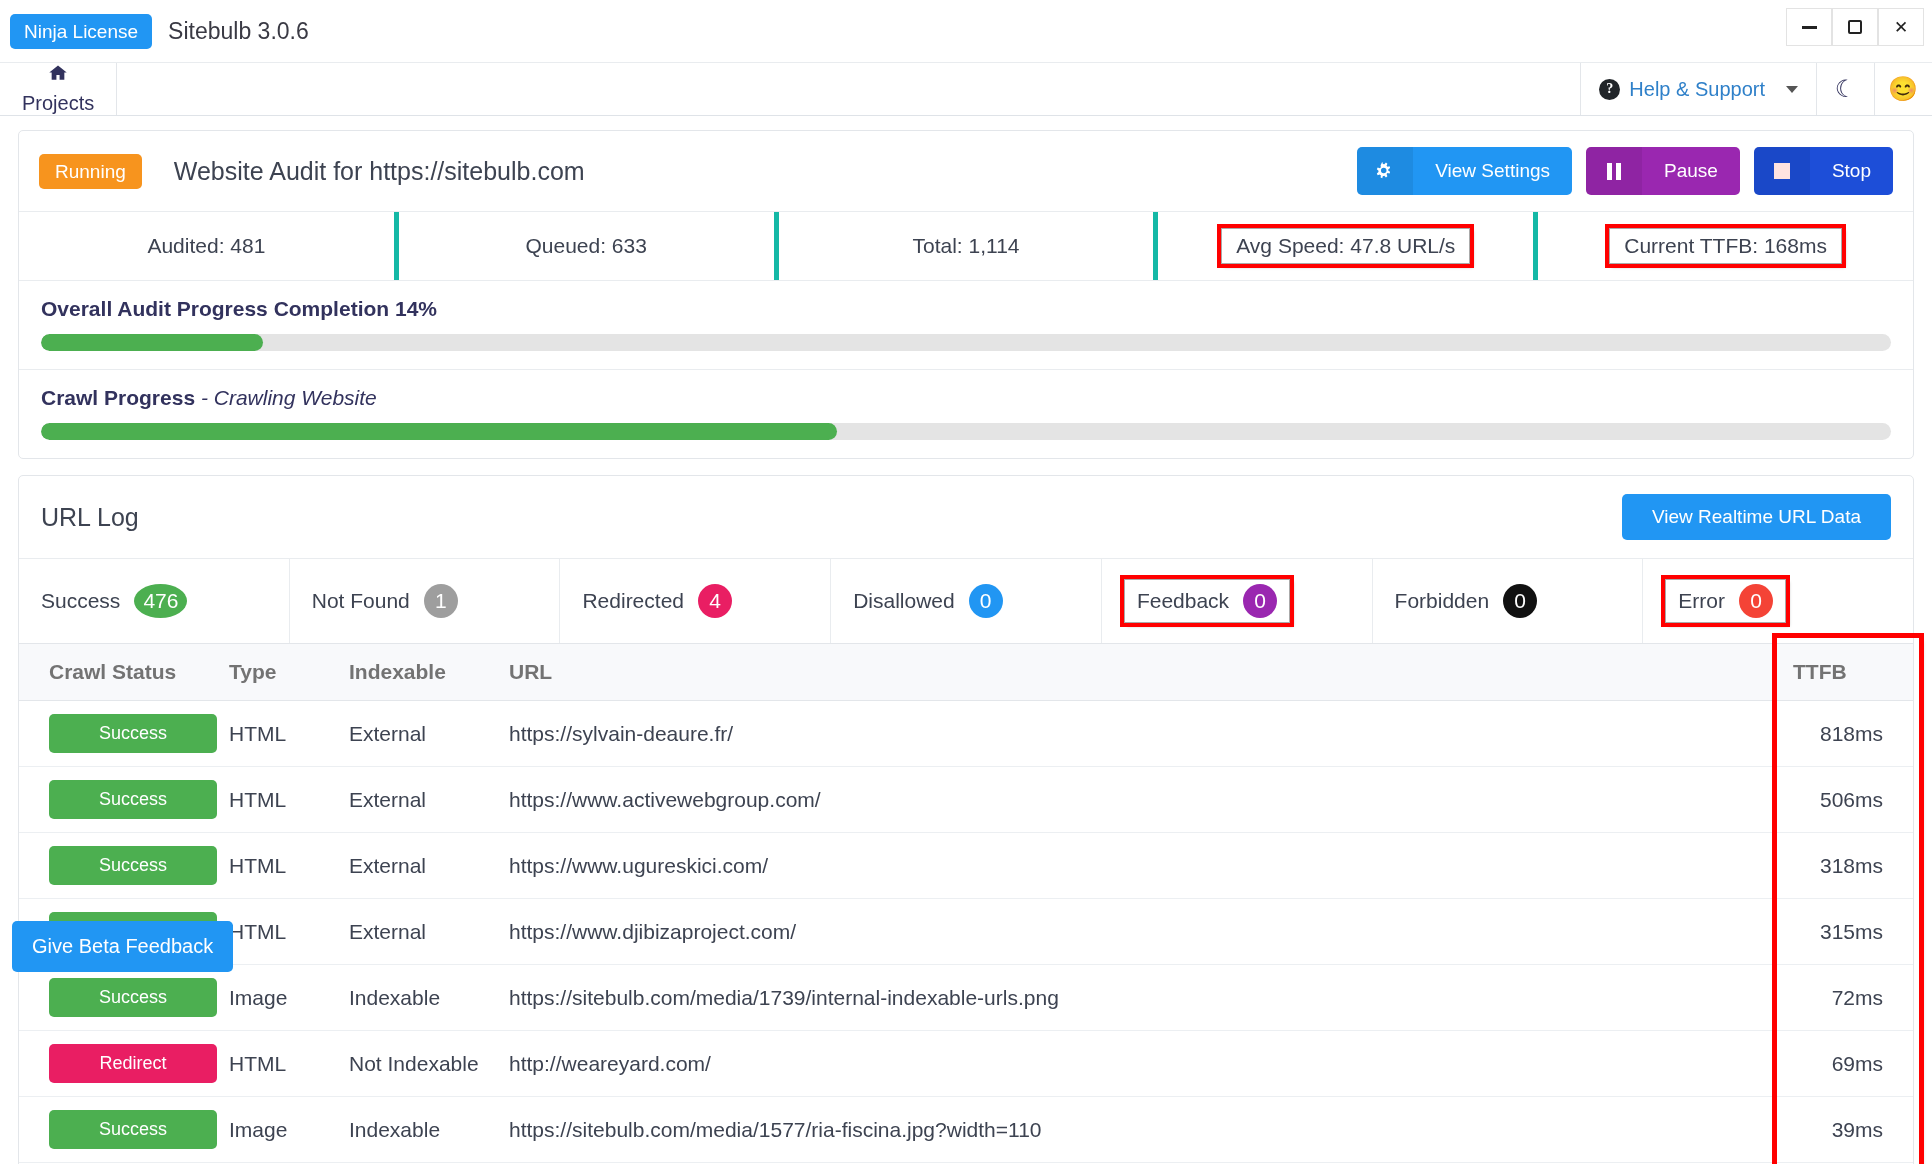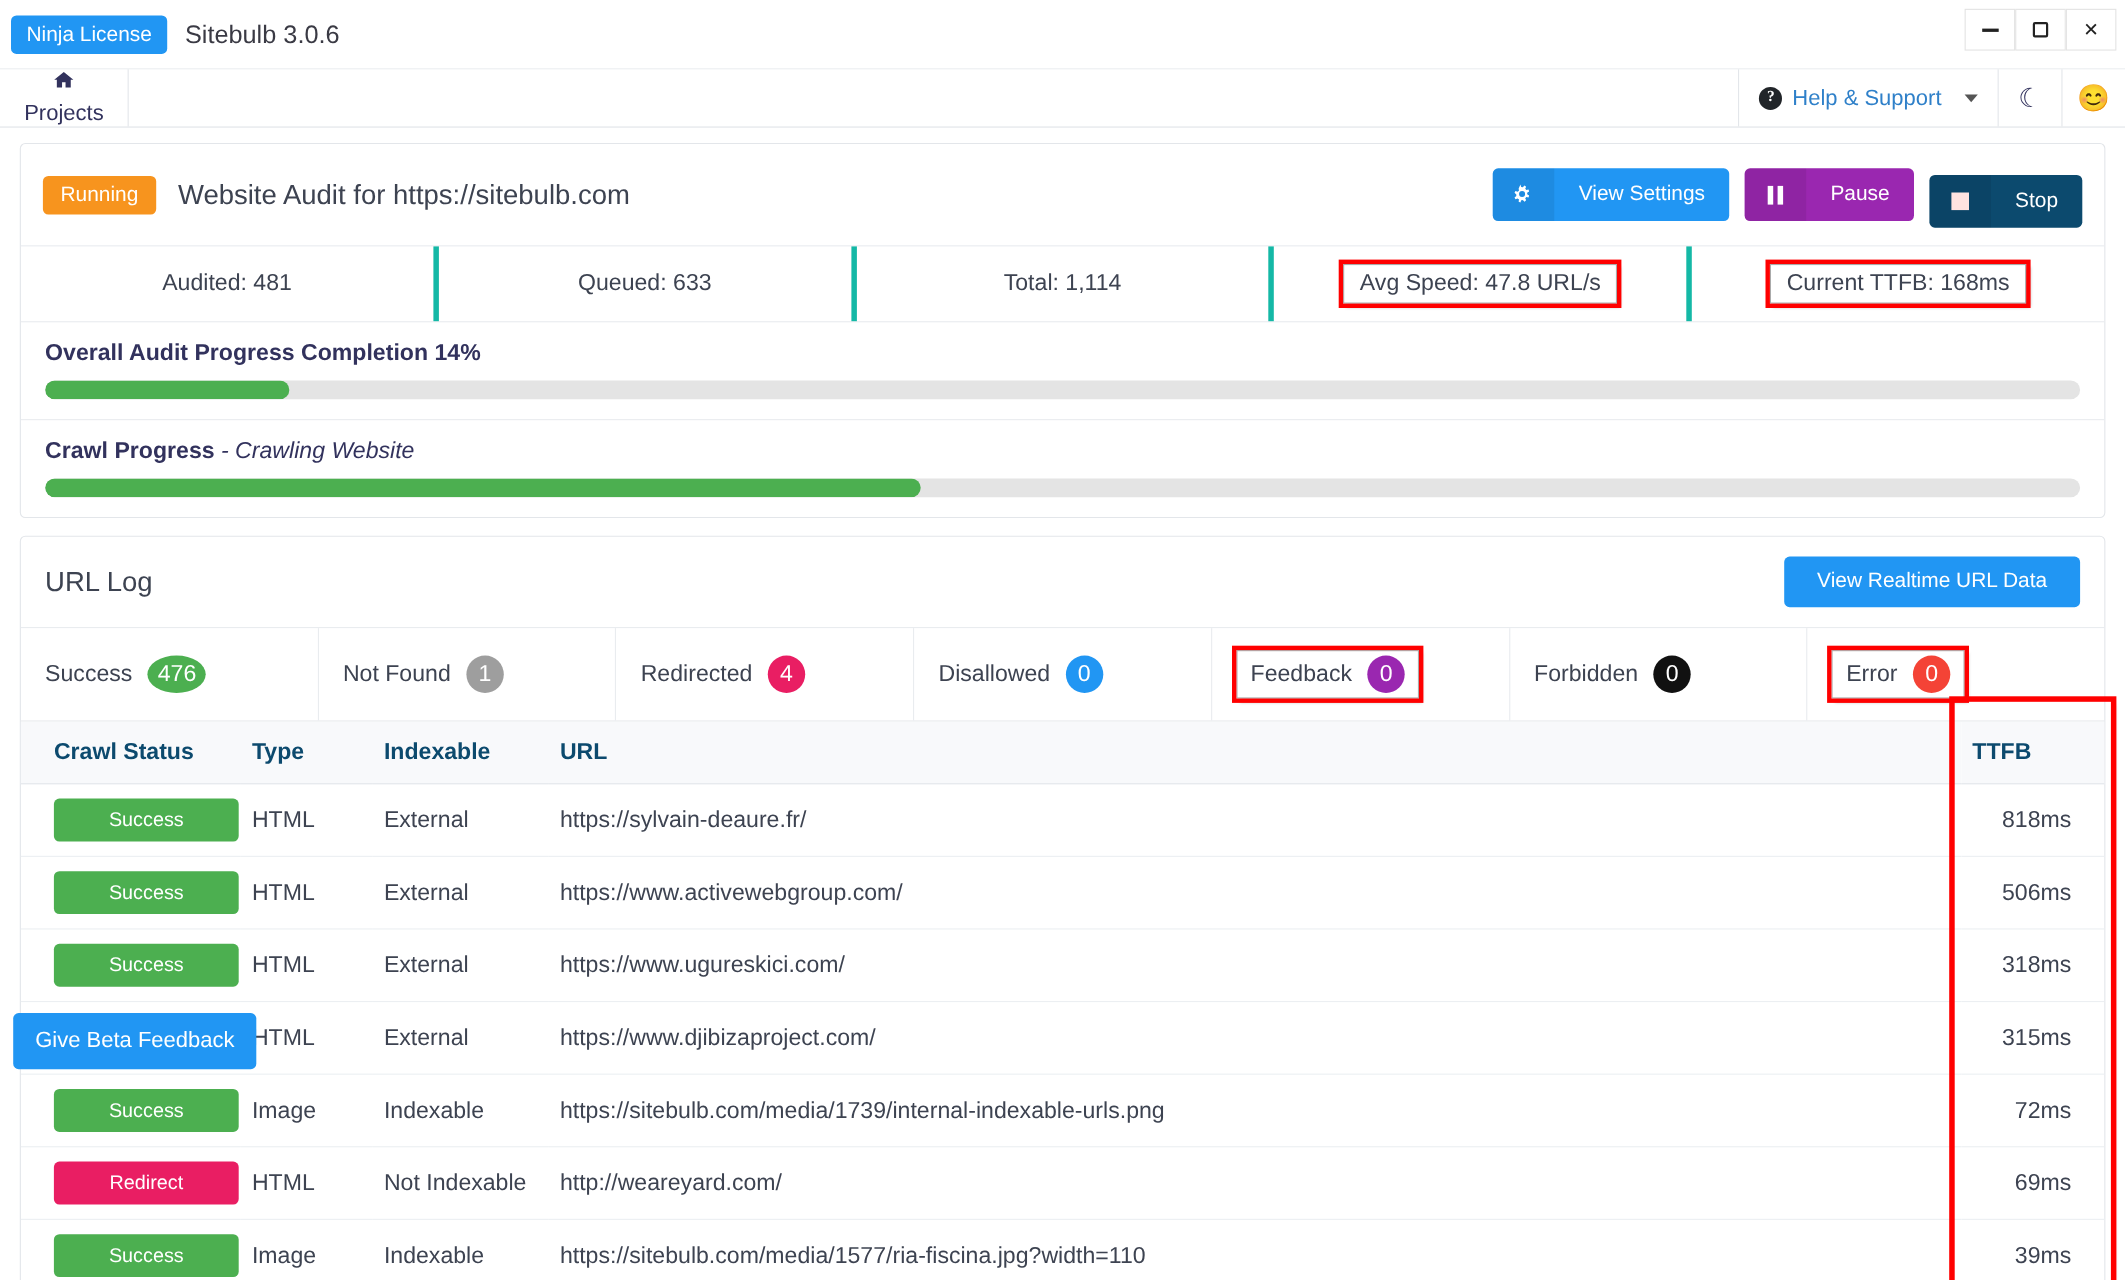--- a/index.html
+++ b/index.html
@@ -118,21 +118,21 @@
     background: #f7941e;
     color: #fff;
     font-size: 19px;
     padding: 8px 16px;
     border-radius: 5px;
     line-height: 1;
   }
   .audit-title {
     font-size: 25px;
     color: #3d4351;
-    margin-left: 20px;
+    margin-left: 32px;
     font-weight: 400;
   }
   .audit-head-spacer { flex: 1; }
   .btn {
     display: inline-flex; align-items: center;
     border: none; border-radius: 5px;
     color: #fff; font-size: 19px;
     padding: 0; height: 48px;
     cursor: pointer;
     margin-left: 14px;
@@ -141,21 +141,21 @@
   }
   .btn .btn-ico {
     width: 56px; height: 100%;
     display: flex; align-items: center; justify-content: center;
     background: rgba(0,0,0,0.07);
     font-size: 19px;
   }
   .btn .btn-lbl { padding: 0 22px; white-space: nowrap; }
   .btn-blue { background: #2196f3; }
   .btn-purple { background: #9a27b0; }
-  .btn-red { background: #0c4a6e; margin-top: 12px; }
+  .btn-red { background: #1d4ed8; }
   .pause-bars { display:flex; gap:4px; }
   .pause-bars i { display:block; width:5px; height:17px; background:#fff; }
   .stop-sq { display:block; width:16px; height:16px; background:#ffe3e0; }
 
   .stats-row {
     display: flex;
     border-bottom: 1px solid #e9ecef;
   }
   .stat {
     flex: 1;
@@ -227,21 +227,21 @@
     padding: 0 9px;
   }
 
   
   table.urltable { width: 100%; border-collapse: collapse; table-layout: fixed; }
   table.urltable th {
     background: #f8f9fb;
     text-align: left;
     font-size: 21px;
     font-weight: bold;
-    color: #0c4a6e;
+    color: #737373;
     padding: 16px 10px;
     border-bottom: 1px solid #e3e6ea;
   }
   table.urltable td {
     font-size: 21px;
     color: #3d4351;
     padding: 13px 10px;
     border-bottom: 1px solid #eceff2;
     white-space: nowrap;
     overflow: hidden;

